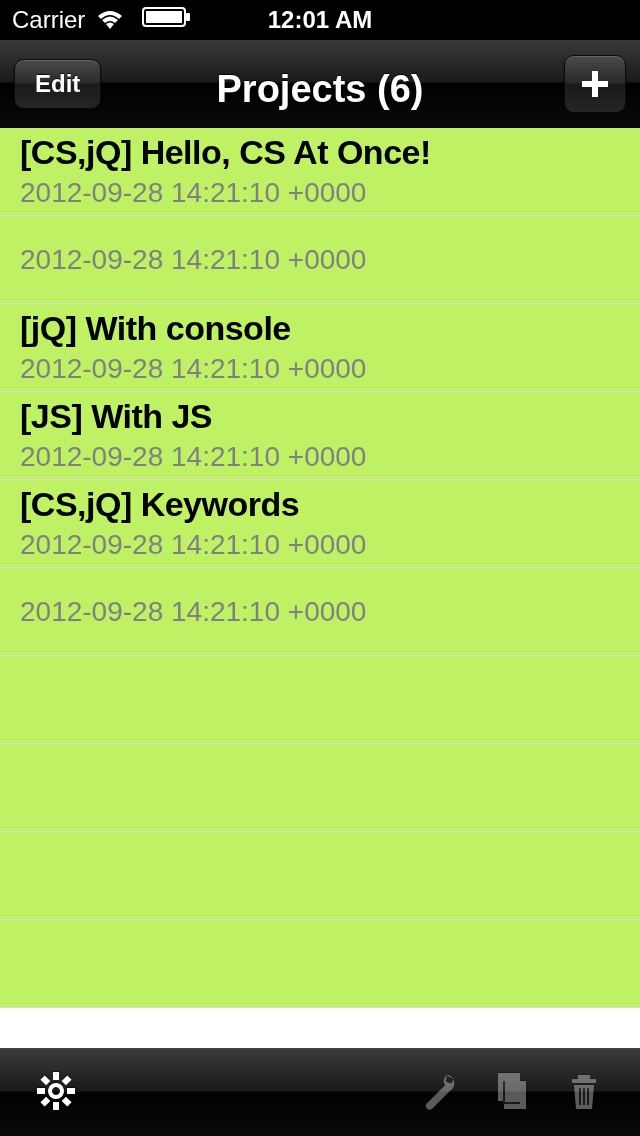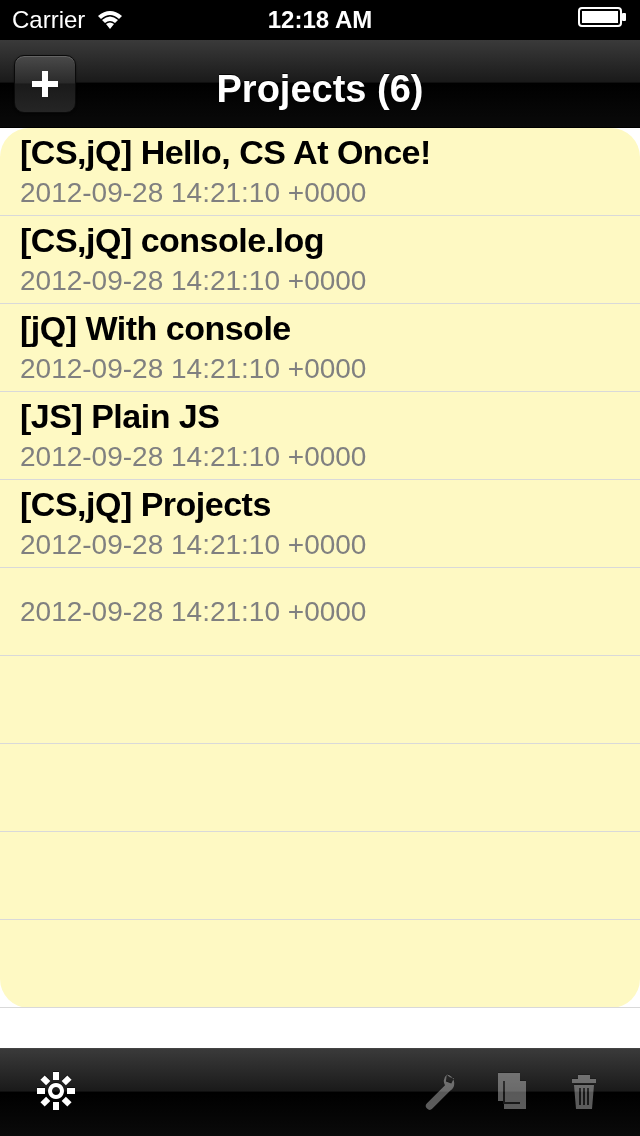--- a/index.html
+++ b/index.html
@@ -16,21 +16,20 @@
       position: relative;
     }
     
     
     .status-bar {
       height: 40px;
       background: #000;
       color: #fff;
       display: flex;
       align-items: center;
-      justify-content: space-between;
       padding: 0 12px;
       font-size: 24px;
       font-weight: 500;
       gap: 17px;
     }
     .status-left {
       display: flex;
       align-items: center;
       gap: 10px;
     }
@@ -90,22 +89,21 @@
       font-weight: 400;
       display: flex;
       align-items: center;
       justify-content: center;
       box-shadow: inset 0 1px 0 rgba(255,255,255,0.15), 0 1px 2px rgba(0,0,0,0.5);
       line-height: 1;
     }
     
     
     .list {
-      background: #fef9c3;
-      border-radius: 29px;
+      background: #bef264;
     }
     .list-item {
       padding: 6px 20px 6px 20px;
       border-bottom: 1px solid #d9d9d9;
       height: 88px;
       display: flex;
       flex-direction: column;
       justify-content: center;
     }
     .list-item.empty {
@@ -161,63 +159,63 @@
 
 <div class="status-bar">
   <div class="status-left">
     <span>Carrier</span>
     <span class="wifi-icon">
       <svg width="30" height="22" viewBox="0 0 30 22">
         <path d="M15 20 L11 15 Q15 12 19 15 Z M7 11 Q15 4 23 11 L20 14 Q15 10 10 14 Z M3 7 Q15 -3 27 7 L24 10 Q15 2 6 10 Z" fill="#fff"></path>
       </svg>
     </span>
   </div>
-  <div class="status-center">12:18 AM</div>
+  <div class="status-center">12:01 AM</div>
   <div>
     <span class="battery-icon">
       <svg width="50" height="22" viewBox="0 0 50 22">
         <rect x="1" y="2" width="42" height="18" rx="3" fill="none" stroke="#fff" stroke-width="2"></rect>
         <rect x="4" y="5" width="36" height="12" fill="#fff"></rect>
         <rect x="44" y="7" width="4" height="8" rx="1" fill="#fff"></rect>
       </svg>
     </span>
   </div>
 </div>
 
 <div class="nav-bar">
+  <button class="edit-btn">Edit</button>
   <div class="nav-title">Projects (6)</div>
   <button class="add-btn">
     <span>
       <svg width="28" height="28" viewBox="0 0 28 28">
         <rect x="11" y="1" width="6" height="26" fill="#fff"></rect>
         <rect x="1" y="11" width="26" height="6" fill="#fff"></rect>
       </svg>
     </span>
   </button>
 </div>
 
 <div class="list">
   <div class="list-item">
     <div class="item-title">[CS,jQ] Hello, CS At Once!</div>
     <div class="item-date">2012-09-28 14:21:10 +0000</div>
   </div>
   <div class="list-item">
-    <div class="item-title">[CS,jQ] console.log</div>
     <div class="item-date">2012-09-28 14:21:10 +0000</div>
   </div>
   <div class="list-item">
     <div class="item-title">[jQ] With console</div>
     <div class="item-date">2012-09-28 14:21:10 +0000</div>
   </div>
   <div class="list-item">
-    <div class="item-title">[JS] Plain JS</div>
-    <div class="item-date">2012-09-28 14:21:10 +0000</div>
-  </div>
-  <div class="list-item">
-    <div class="item-title">[CS,jQ] Projects</div>
+    <div class="item-title">[JS] With JS</div>
+    <div class="item-date">2012-09-28 14:21:10 +0000</div>
+  </div>
+  <div class="list-item">
+    <div class="item-title">[CS,jQ] Keywords</div>
     <div class="item-date">2012-09-28 14:21:10 +0000</div>
   </div>
   <div class="list-item">
     <div class="item-date">2012-09-28 14:21:10 +0000</div>
   </div>
   <div class="list-item empty"></div>
   <div class="list-item empty"></div>
   <div class="list-item empty"></div>
   <div class="list-item empty"></div>
 </div>

